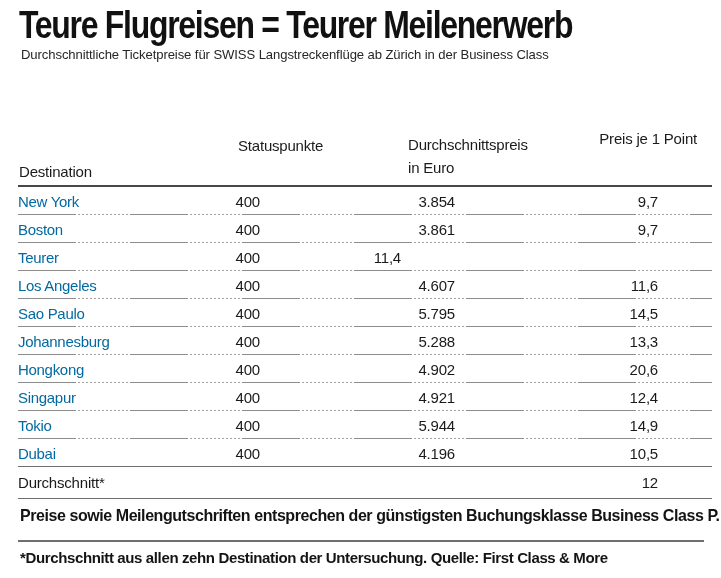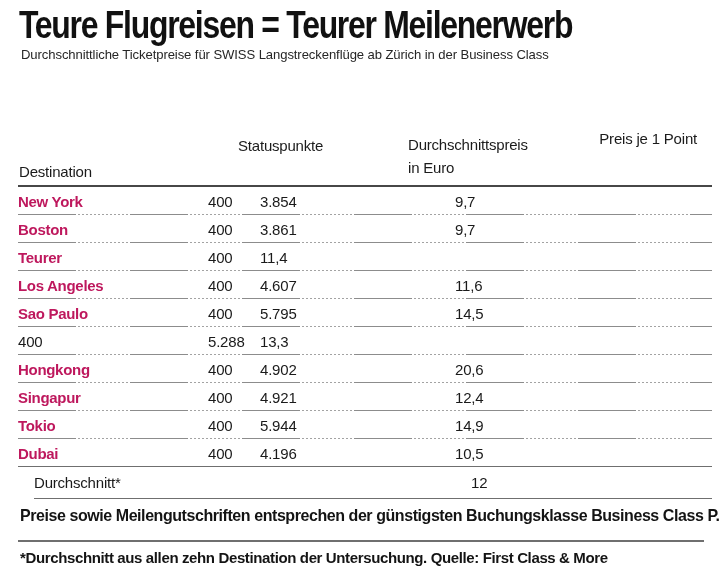--- a/index.html
+++ b/index.html
@@ -23,23 +23,23 @@
   .thead{position:relative;height:57px;border-bottom:2px solid #474747;font-size:15px;color:#1b1b1b;}
   .th-dest{position:absolute;left:1px;bottom:5px;letter-spacing:-0.2px;}
   .th-status{position:absolute;left:220px;top:9px;letter-spacing:-0.2px;}
   .th-price{position:absolute;left:390px;top:5px;line-height:23px;letter-spacing:-0.2px;}
   .th-point{position:absolute;right:15px;top:2px;letter-spacing:-0.2px;text-align:right;}
   .row,.summary-row{
     position:relative;display:grid;grid-template-columns:190px 52px 195px 1fr;
     align-items:end;box-sizing:border-box;padding-bottom:6px;font-size:15px;line-height:15px;
   }
   .row{height:28px;}
-  .summary-row{height:32px;border-bottom:1.5px solid #6f6f6f;padding-bottom:8px;margin-left:16px;}
-  .c-dest{font-weight:700;letter-spacing:-0.3px;color:#be185d;}
-  .c-status,.c-price,.c-point{letter-spacing:-0.2px;color:#1a1a1a;}
+  .summary-row{height:32px;border-bottom:1.5px solid #6f6f6f;padding-bottom:8px;}
+  .c-dest{font-weight:400;letter-spacing:-0.3px;color:#0369a1;}
+  .c-status,.c-price,.c-point{text-align:right;letter-spacing:-0.2px;color:#1a1a1a;}
   .c-point{padding-right:54px;}
   .summary-row .c-dest{font-weight:400;letter-spacing:-0.2px;color:#1a1a1a;}
   .row-sep{
     position:absolute;left:0;right:0;bottom:0;height:1px;
     background-image:
       repeating-linear-gradient(90deg,#8c8c8c 0 58px,rgba(0,0,0,0) 58px 112px),
       repeating-linear-gradient(90deg,#a3a3a3 0 1.5px,rgba(0,0,0,0) 1.5px 4px);
   }
   .row:last-child .row-sep{background-image:none;background:#6f6f6f;height:1.5px;}
   
@@ -106,20 +106,21 @@
 
   <div class="row">
     <span class="c-dest">Sao Paulo</span>
     <span class="c-status">400</span>
     <span class="c-price">5.795</span>
     <span class="c-point">14,5</span>
     <span class="row-sep"></span>
   </div>
 
   <div class="row">
+    <span class="c-dest">Johannesburg</span>
     <span class="c-status">400</span>
     <span class="c-price">5.288</span>
     <span class="c-point">13,3</span>
     <span class="row-sep"></span>
   </div>
 
   <div class="row">
     <span class="c-dest">Hongkong</span>
     <span class="c-status">400</span>
     <span class="c-price">4.902</span>

